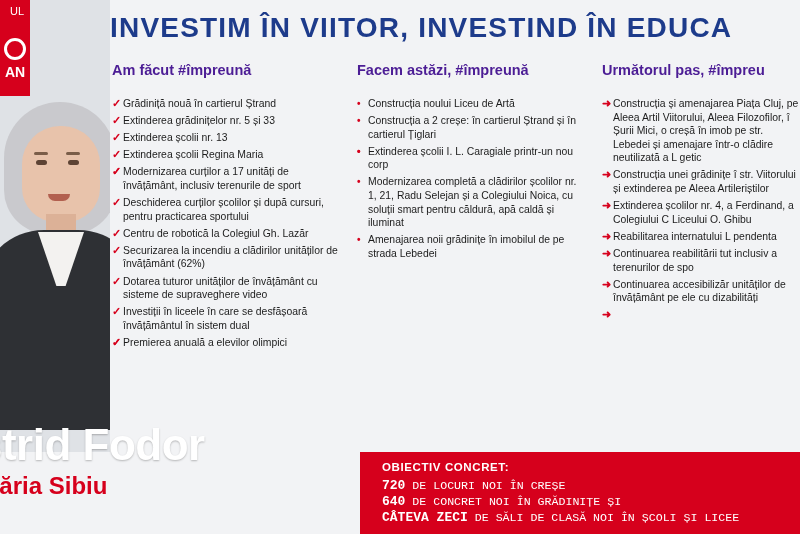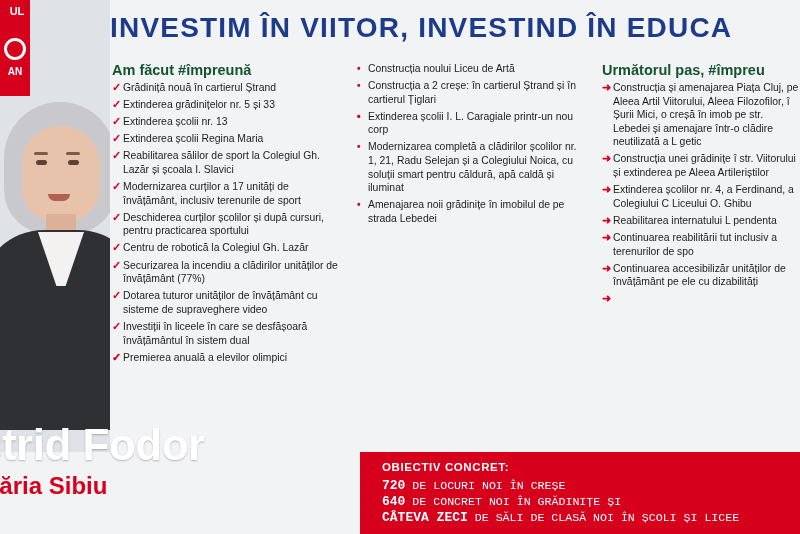--- a/index.html
+++ b/index.html
@@ -78,34 +78,34 @@
   .flag {
     position: absolute; left: 0; top: 0;
     width: 30px; height: 96px;
     background: #d6001c;
     color: #fff;
   }
   .flag-txt {
     position: absolute; left: 0; top: 4px;
     width: 34px;
     text-align: center;
-    font-size: 11px; font-weight: bold;
+    font-size: 11px; font-weight: normal;
     line-height: 14px;
     letter-spacing: 0px;
     color: #ffffff;
   }
   .flag-logo {
     position: absolute; left: 4px; top: 38px;
     width: 22px; height: 22px;
     border: 3px solid #fff; border-radius: 50%;
   }
   .flag-bottom {
     position: absolute; left: 0; top: 66px;
     width: 30px; text-align: center;
-    font-size: 10px; font-weight: bold; color: #fff;
+    font-size: 14px; font-weight: bold; color: #fff;
     line-height: 12px;
   }
 
   
   .name-block {
     position: absolute; left: -22px; bottom: 34px;
     width: 330px;
   }
   .name-main {
     font-size: 44px; font-weight: bold;
@@ -136,23 +136,23 @@
   .cols {
     position: absolute; left: 112px; top: 62px;
     width: 688px; height: 400px;
     display: flex;
     gap: 0px;
   }
   .col { width: 245px; padding-right: 14px; }
   .col.c3 { width: 198px; padding-right: 0; }
 
   .col-title {
-    color: #14532d;
+    color: #4c1d95;
     font-size: 14.5px; font-weight: bold;
-    margin-bottom: 3px;
+    margin-bottom: 19px;
     white-space: nowrap;
   }
 
   ul.items { list-style: none; }
   ul.items li {
     position: relative;
     padding-left: 11px;
     font-size: 10.4px;
     line-height: 13.6px;
     color: #1c1c1c;
@@ -225,33 +225,34 @@
 
   <div class="cols">
 
     <div class="col c1">
       <div class="col-title">Am făcut #împreună</div>
       <ul class="items">
         <li><span class="mark">✓</span><span>Grădiniță nouă în cartierul Ștrand</span></li>
         <li><span class="mark">✓</span><span>Extinderea grădinițelor nr. 5 și 33</span></li>
         <li><span class="mark">✓</span><span>Extinderea școlii nr. 13</span></li>
         <li><span class="mark">✓</span><span>Extinderea școlii Regina Maria</span></li>
-        <li><span class="mark">✓</span><span>Reabilitarea sălilor de sport la Colegiul Gh. Lazăr și școala I. Slavici</span></li>
+        <li><span class="mark">✓</span></li>
         <li><span class="mark">✓</span><span>Modernizarea curților a 17 unități de învățământ, inclusiv terenurile de sport</span></li>
         <li><span class="mark">✓</span><span>Deschiderea curților școlilor și după cursuri, pentru practicarea sportului</span></li>
         <li><span class="mark">✓</span><span>Centru de robotică la Colegiul Gh. Lazăr</span></li>
-        <li><span class="mark">✓</span><span>Securizarea la incendiu a clădirilor unităților de învățământ (77%)</span></li>
+        <li><span class="mark">✓</span><span>Securizarea la incendiu a clădirilor unităților de învățământ (62%)</span></li>
         <li><span class="mark">✓</span><span>Dotarea tuturor unităților de învățământ cu sisteme de supraveghere video</span></li>
         <li><span class="mark">✓</span><span>Investiții în liceele în care se desfășoară învățământul în sistem dual</span></li>
         <li><span class="mark">✓</span></li>
         <li><span class="mark">✓</span><span>Premierea anuală a elevilor olimpici</span></li>
       </ul>
     </div>
 
     <div class="col c2">
+      <div class="col-title">Facem astăzi, #împreună</div>
       <ul class="items">
         <li><span class="mark">•</span><span>Construcția noului Liceu de Artă</span></li>
         <li><span class="mark">•</span><span>Construcția a 2 creșe: în cartierul Ștrand și în cartierul Țiglari</span></li>
         <li><span class="mark">•</span></li>
         <li><span class="mark">•</span><span>Extinderea școlii I. L. Caragiale printr-un nou corp</span></li>
         <li><span class="mark">•</span><span>Modernizarea completă a clădirilor școlilor nr. 1, 21, Radu Selejan și a Colegiului Noica, cu soluții smart pentru căldură, apă caldă și iluminat</span></li>
         <li><span class="mark">•</span><span>Amenajarea noii grădinițe în imobilul de pe strada Lebedei</span></li>
       </ul>
     </div>
 

